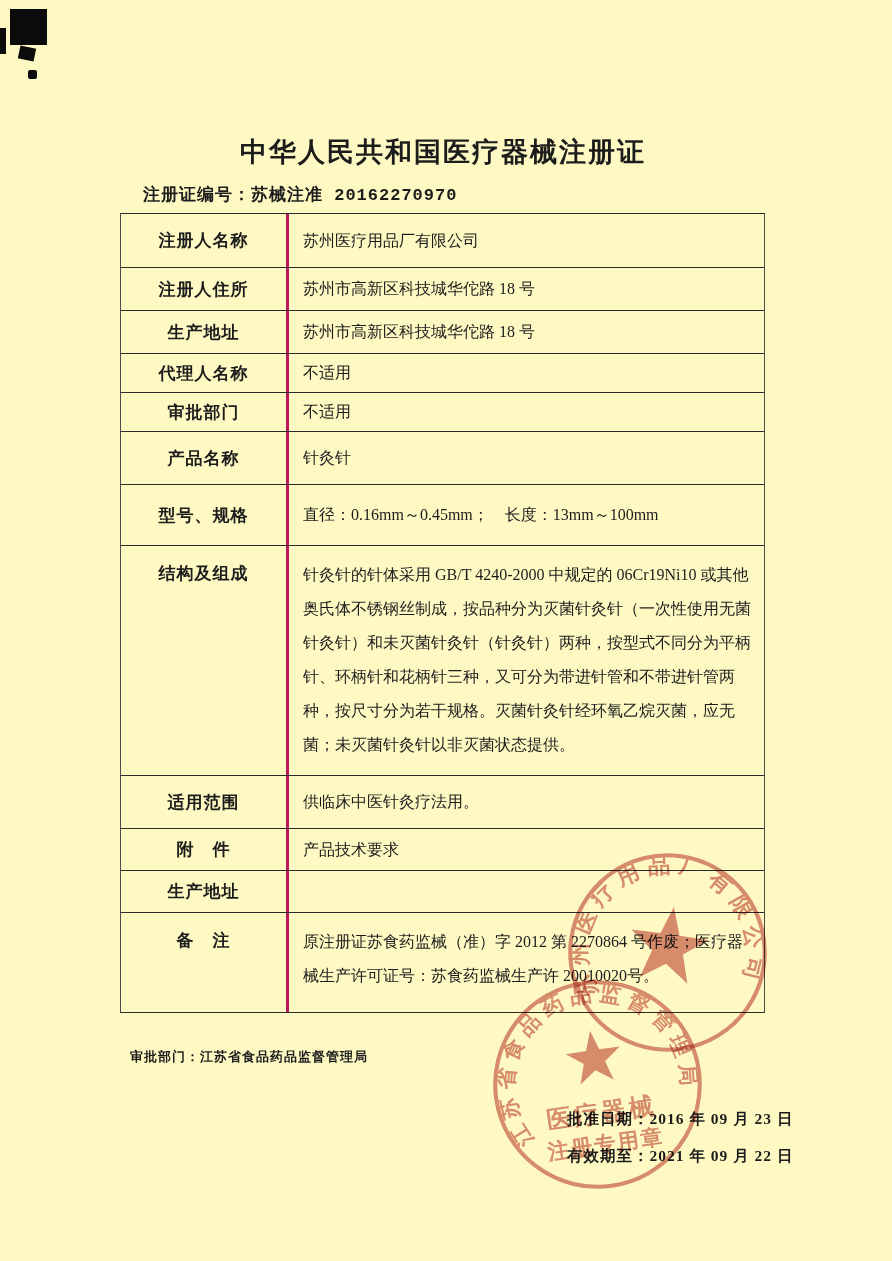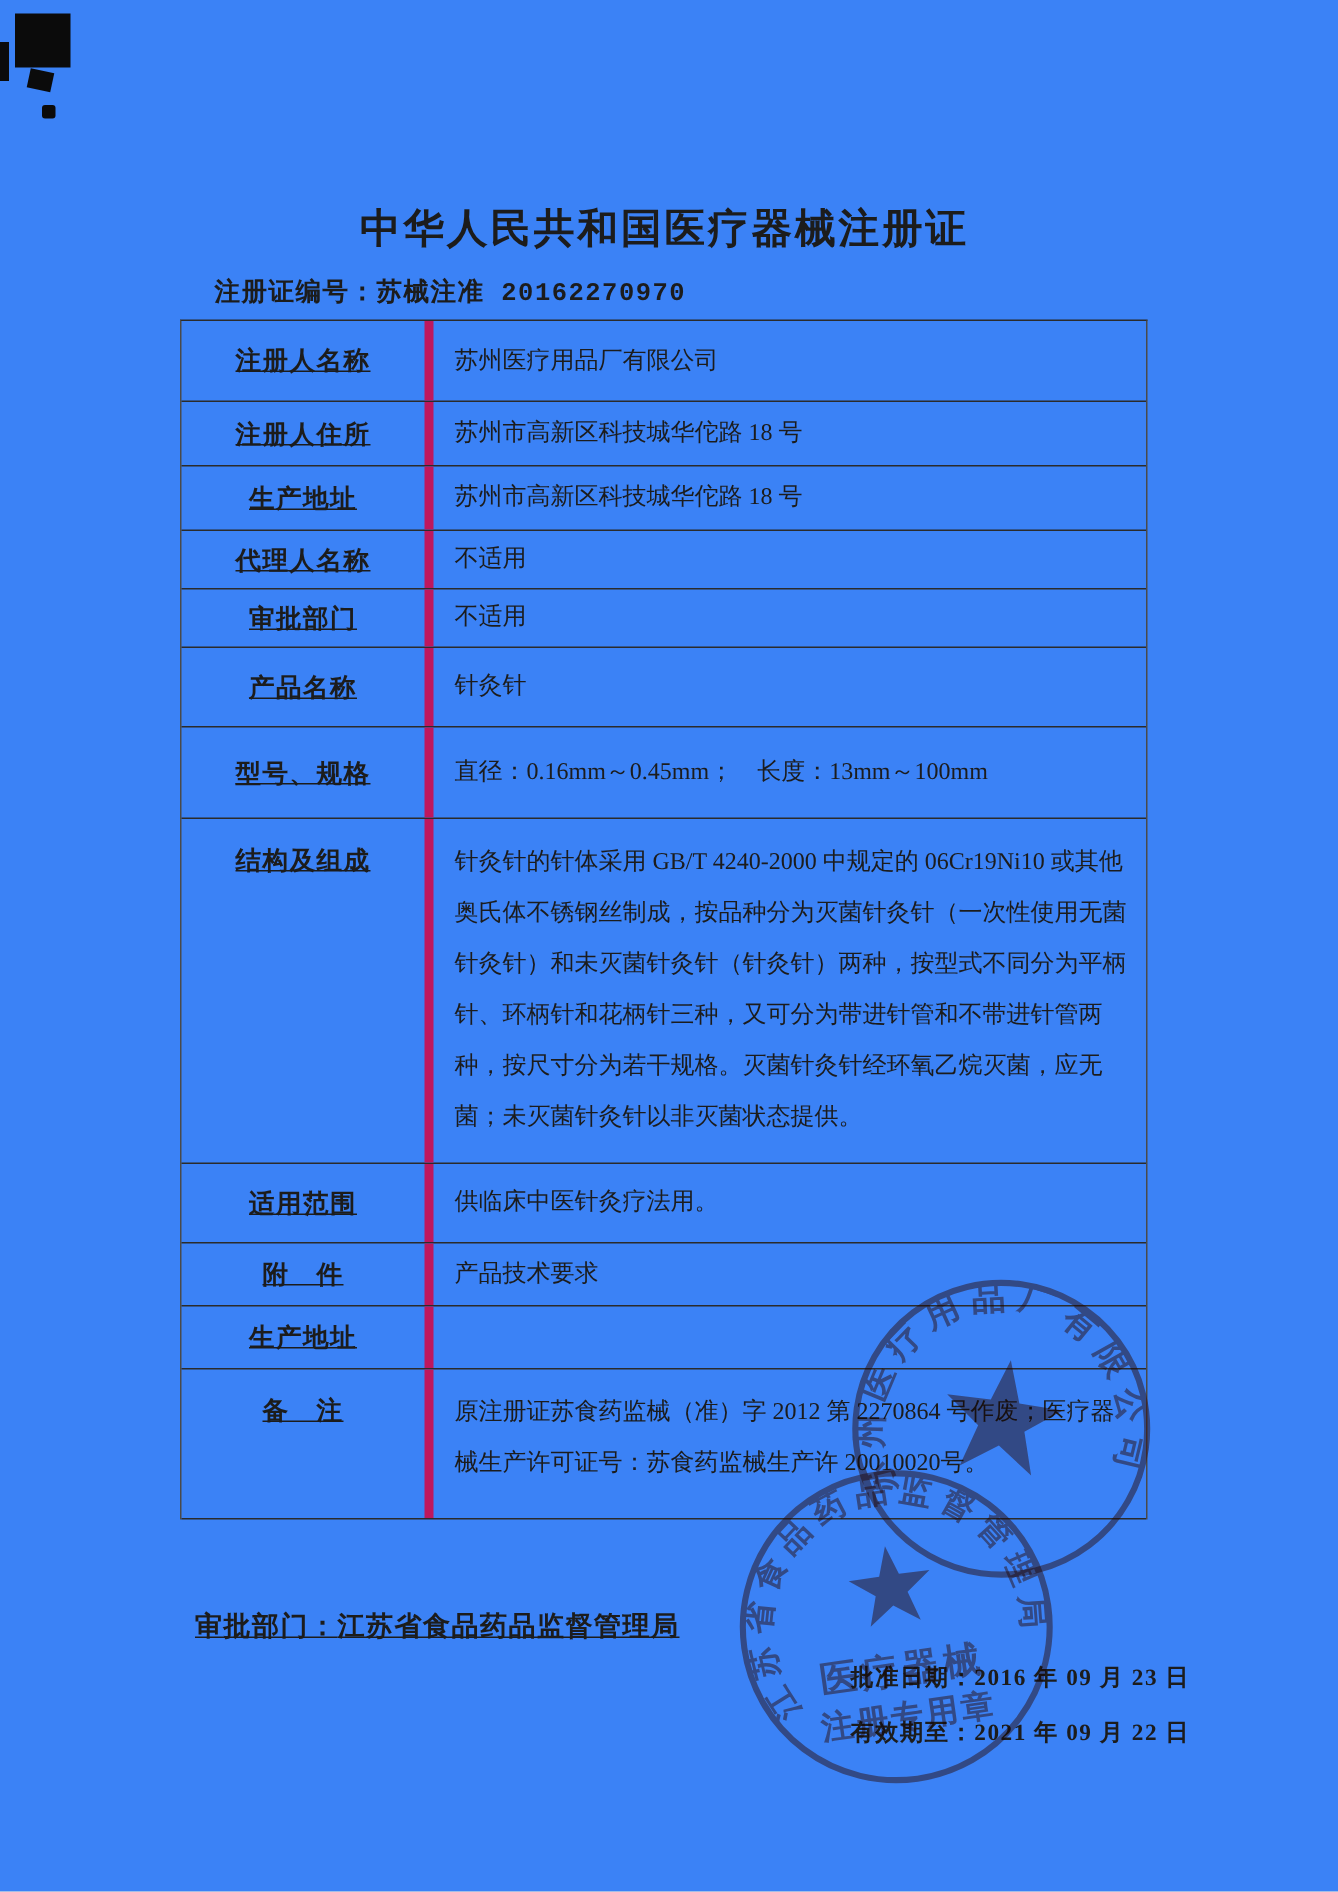--- a/index.html
+++ b/index.html
@@ -1,43 +1,42 @@
 <!DOCTYPE html>
 <html><head>
 <meta charset="utf-8">
 <style>
   html,body { margin:0; padding:0; background:#d9d9d9; }
   .page {
     position:relative; width:892px; height:1261px; margin:0 auto;
-    background:#3b82f6; overflow:hidden;
+    background:#fef9c3; overflow:hidden;
     font-family:"Liberation Serif", serif; color:#1c1c1c;
   }
   * { box-sizing:border-box; }
 
   .doc-title {
     position:absolute; top:134px; left:0; width:886px; text-align:center;
     font-size:27px; font-weight:bold; letter-spacing:2px;
   }
   .cert-line {
     position:absolute; top:183px; left:143px; font-size:17px; font-weight:bold;
     letter-spacing:1px;
     font-family:Liberation Mono, monospace;
   }
 
   .cert-table {
     position:absolute; top:213px; left:120px; width:645px;
     border-top:1.5px solid #2b2b2b; border-left:1px solid #4a4a4a; border-right:1px solid #4a4a4a;
   }
   .row { display:flex; border-bottom:1.5px solid #2b2b2b; }
   .row .cell-label {
-    flex:0 0 168px; width:168px; border-right:6px solid #be185d;
+    flex:0 0 168px; width:168px; border-right:3px solid #be185d;
     display:flex; align-items:center; justify-content:center;
     font-weight:bold; font-size:17px; text-align:center; padding:4px 6px;
     letter-spacing:1px;
-    text-decoration:underline;
   }
   .row .cell-value {
     flex:1; display:flex; align-items:center;
     font-size:16px; padding:6px 10px 6px 14px; line-height:1.6;
   }
   .row.tall .cell-label { align-items:flex-start; padding-top:16px; }
   .row.tall .cell-value { align-items:flex-start; padding-top:12px; line-height:34px; }
 
   .row:nth-child(1){min-height:54px}
   .row:nth-child(2){min-height:43px}
@@ -46,23 +45,22 @@
   .row:nth-child(5){min-height:39px}
   .row:nth-child(6){min-height:53px}
   .row:nth-child(7){min-height:61px}
   .row:nth-child(8){min-height:230px}
   .row:nth-child(9){min-height:53px}
   .row:nth-child(10){min-height:42px}
   .row:nth-child(11){min-height:42px}
   .row:nth-child(12){min-height:100px}
 
   .footer-dept {
-    position:absolute; top:1072px; left:130px; font-size:18px; font-weight:bold;
+    position:absolute; top:1048px; left:130px; font-size:13px; font-weight:bold;
     letter-spacing:1px;
-    text-decoration:underline;
   }
   .footer-dates {
     position:absolute; top:1100px; left:567px; font-size:15.5px; font-weight:bold;
     letter-spacing:1px; line-height:37px;
   }
 
   .stamp {
     position:absolute; opacity:0.62; mix-blend-mode:multiply; pointer-events:none;
   }
   .stamp-company { left:560px; top:845px; width:215px; height:215px; transform:rotate(8deg); }

